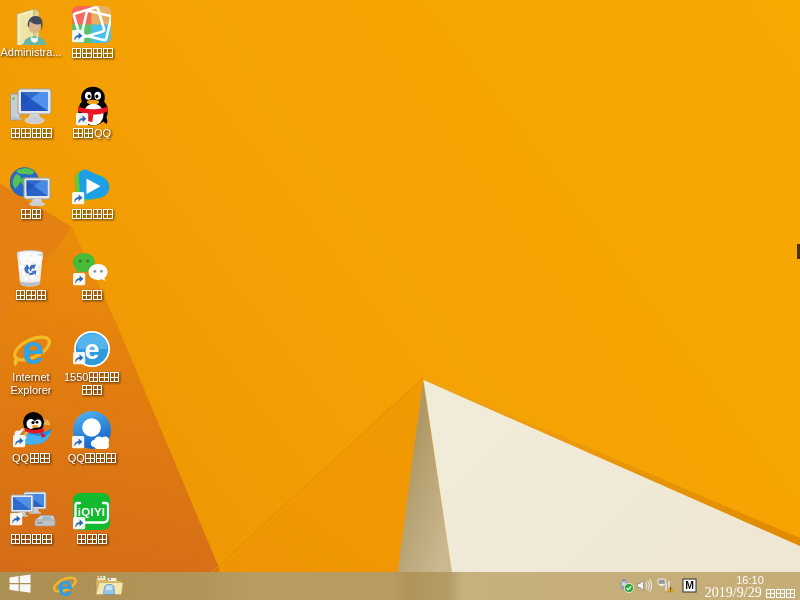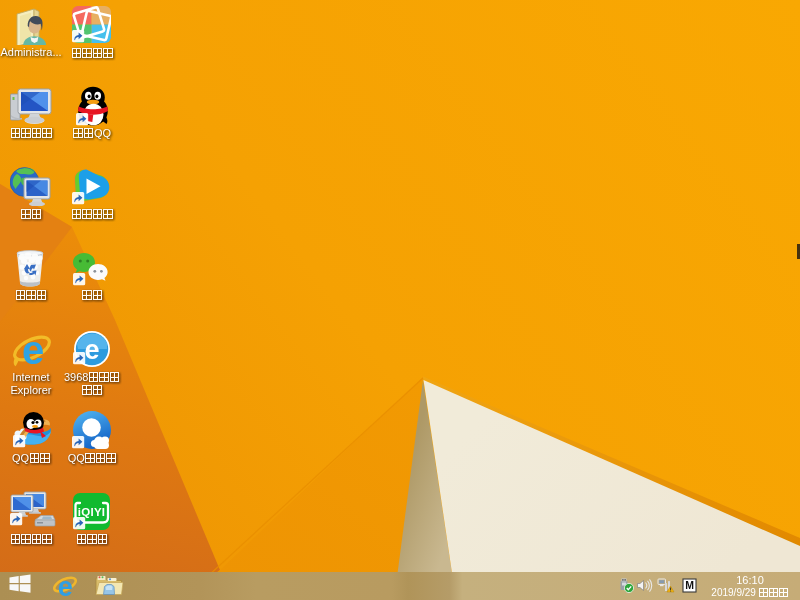--- a/index.html
+++ b/index.html
@@ -297,21 +297,21 @@
     </svg>
 <div class="lbl" style="left:-34px;top:46px">Administra...</div>
 <div class="lbl" style="left:27px;top:47px"><span class="cj"></span><span class="cj"></span><span class="cj"></span><span class="cj"></span></div>
 <div class="lbl" style="left:-34px;top:127px"><span class="cj"></span><span class="cj"></span><span class="cj"></span><span class="cj"></span></div>
 <div class="lbl" style="left:27px;top:127px"><span class="cj"></span><span class="cj"></span><span style="letter-spacing:0">QQ</span></div>
 <div class="lbl" style="left:-34px;top:208px"><span class="cj"></span><span class="cj"></span></div>
 <div class="lbl" style="left:27px;top:208px"><span class="cj"></span><span class="cj"></span><span class="cj"></span><span class="cj"></span></div>
 <div class="lbl" style="left:-34px;top:289px"><span class="cj"></span><span class="cj"></span><span class="cj"></span></div>
 <div class="lbl" style="left:27px;top:289px"><span class="cj"></span><span class="cj"></span></div>
 <div class="lbl" style="left:-34px;top:371px">Internet<br>Explorer</div>
-<div class="lbl" style="left:27px;top:371px"><span>3968</span><span class="cj"></span><span class="cj"></span><span class="cj"></span><br><span class="cj"></span><span class="cj"></span></div>
+<div class="lbl" style="left:27px;top:371px"><span>1550</span><span class="cj"></span><span class="cj"></span><span class="cj"></span><br><span class="cj"></span><span class="cj"></span></div>
 <div class="lbl" style="left:-34px;top:452px">QQ<span class="cj"></span><span class="cj"></span></div>
 <div class="lbl" style="left:27px;top:452px">QQ<span class="cj"></span><span class="cj"></span><span class="cj"></span></div>
 <div class="lbl" style="left:-34px;top:533px"><span class="cj"></span><span class="cj"></span><span class="cj"></span><span class="cj"></span></div>
 <div class="lbl" style="left:27px;top:533px"><span class="cj"></span><span class="cj"></span><span class="cj"></span></div>
 <svg class="abs" style="left:9px;top:574px" width="22" height="19" viewBox="0 -0.5 21 19">
 <path d="M0,3 L9.2,1.6 L9.2,8.6 L0,8.6 Z" fill="#F7F7F7"></path>
 <path d="M10.3,1.45 L21,0 L21,8.6 L10.3,8.6 Z" fill="#F7F7F7"></path>
 <path d="M0,9.7 L9.2,9.7 L9.2,16.7 L0,15.3 Z" fill="#F7F7F7"></path>
 <path d="M10.3,9.7 L21,9.7 L21,18.3 L10.3,16.85 Z" fill="#F7F7F7"></path>
 </svg>
@@ -353,14 +353,14 @@
 <rect x="11" y="3" width="2" height="10" rx="0.5" fill="#D8D8D8"></rect>
 <path d="M13.5,13.5 L17,7.5 L20.5,13.5 Z" fill="#F2B410" stroke="#B8860B" stroke-width="0.5" transform="translate(-3.5,0.5)"></path>
 <rect x="13.1" y="9.5" width="1" height="2.6" fill="#333"></rect>
 <rect x="13.1" y="12.6" width="1" height="0.9" fill="#333"></rect>
 </svg>
 <svg class="abs" style="left:682px;top:578px" width="15" height="15" viewBox="0 0 15 15">
 <rect x="1" y="1" width="13" height="13" fill="#fff" stroke="#3A3A3A" stroke-width="1.1"></rect>
 <text x="7.5" y="11.3" font-size="10.5" font-weight="bold" fill="#111" text-anchor="middle" font-family="Liberation Sans,sans-serif">M</text>
 </svg>
 <div class="abs" style="left:703px;top:574px;width:94px;text-align:center;color:#fff;font-size:11px;line-height:12px;">16:10</div>
-<div class="abs" style="left:700px;top:587px;width:100px;text-align:center;color:#fff;font-size:10px;line-height:11px;">2019/9/29&nbsp;<span class="cjd"></span><span class="cjd"></span><span class="cjd"></span></div>
+<div class="abs" style="left:700px;top:587px;width:100px;text-align:center;color:#fff;font-size:14px;line-height:11px;font-family:Liberation Serif, serif;">2019/9/29&nbsp;<span class="cjd"></span><span class="cjd"></span><span class="cjd"></span></div>
 <style>.cjd{display:inline-block;width:9px;height:9.5px;box-sizing:border-box;border:1px solid #fff;background:linear-gradient(#fff,#fff) 50% 50%/100% 1px no-repeat,linear-gradient(#fff,#fff) 50% 50%/1px 100% no-repeat;margin:0 .5px;vertical-align:-1px;}</style>
 </div>
 </body></html>

